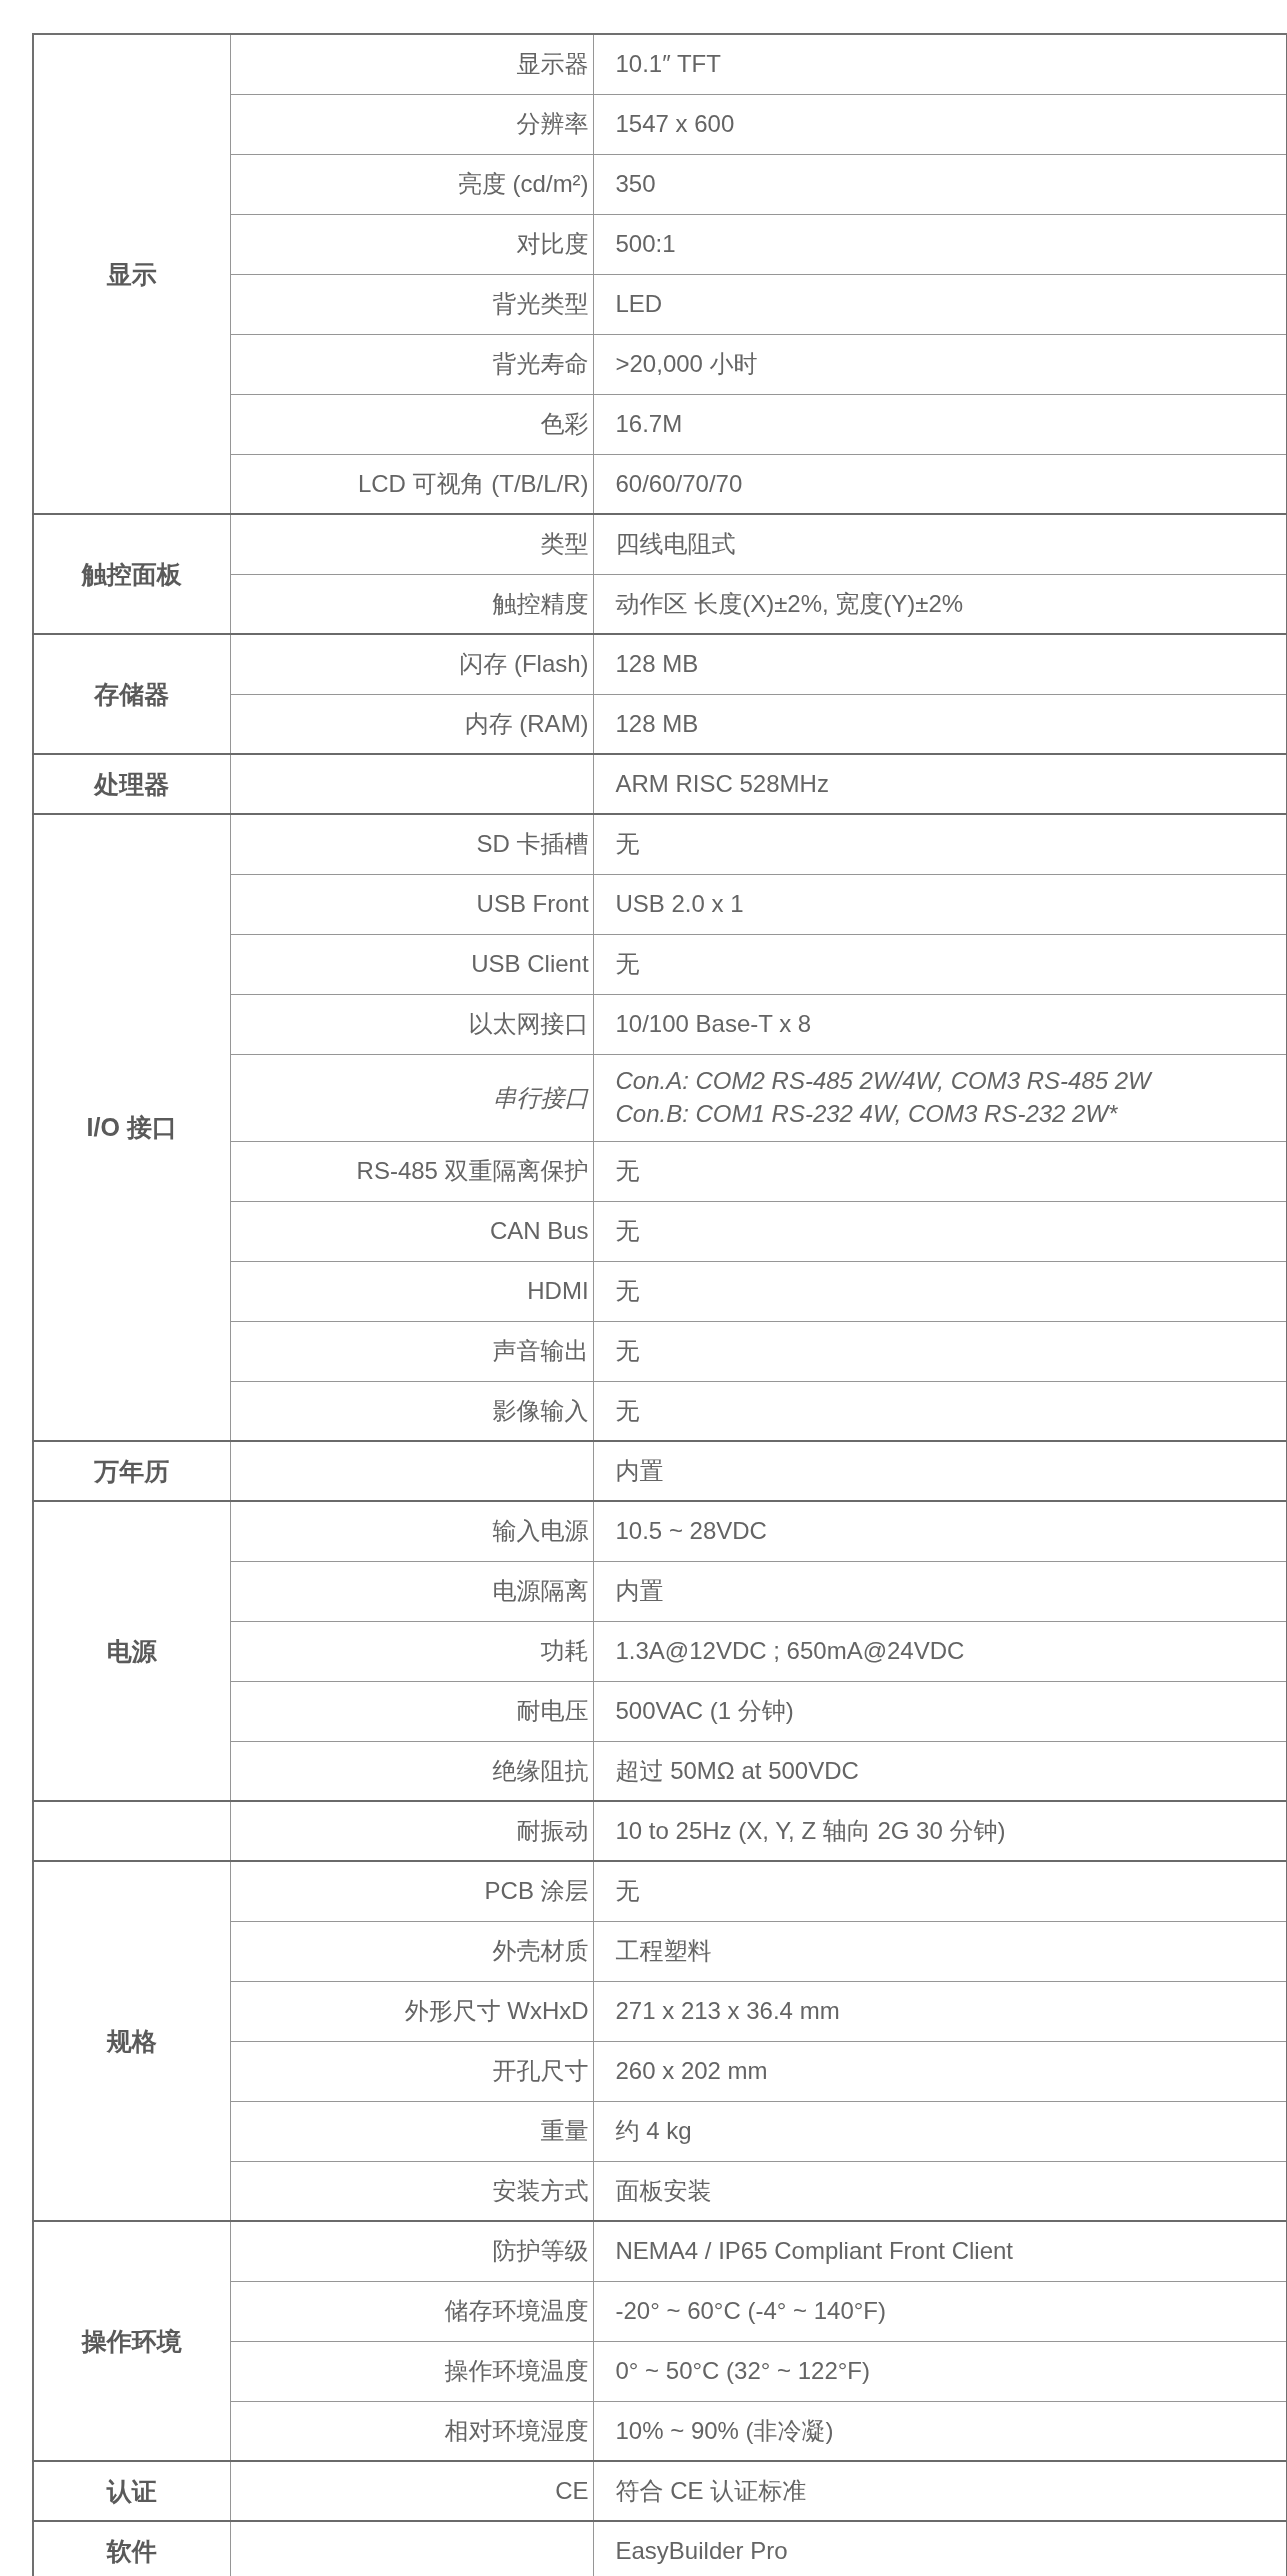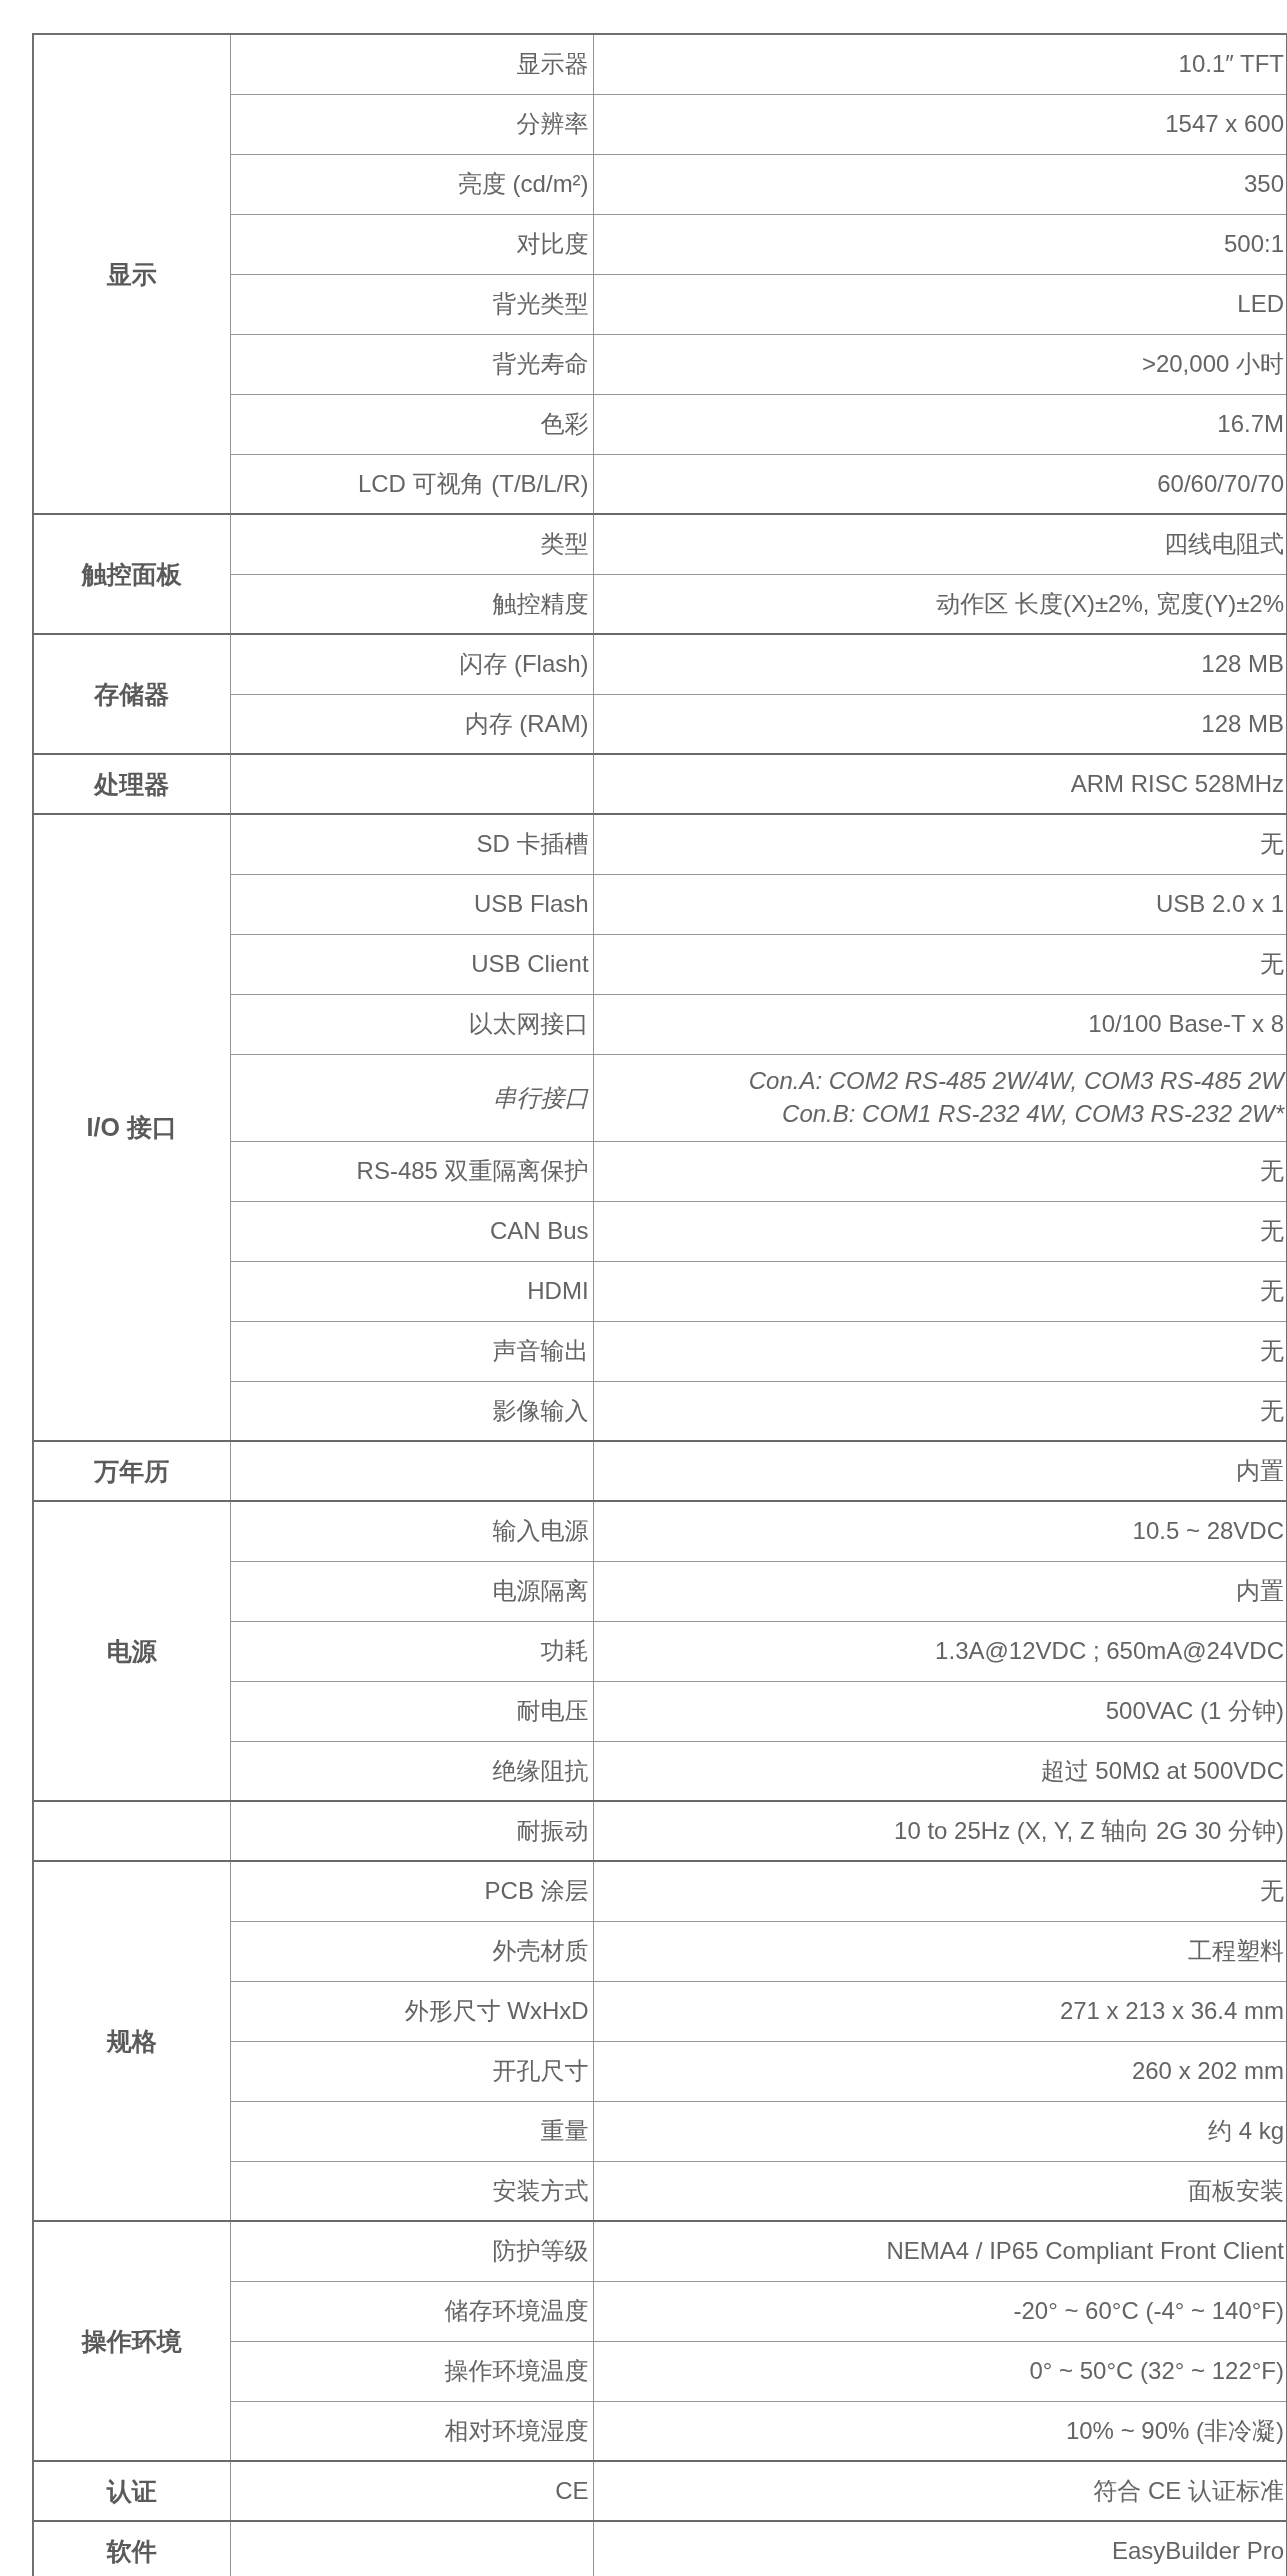--- a/index.html
+++ b/index.html
@@ -20,21 +20,21 @@
     font-size: 24px; overflow: hidden;
   }
   tr.row { height: 60px; }
   tr.tall { height: 87px; font-style: italic; }
   td.section-cell {
     font-weight: bold; text-align: center;
     font-size: 25px; color: var(--section-color);
     padding: 0 1px;
   }
   td.label-cell { text-align: right; padding: 0 3.9px 0 5.8px; }
-  td.value-cell { text-align: right; white-space: pre-line; padding: 0 2px; line-height: 1.35; }
+  td.value-cell { text-align: left; white-space: pre-line; padding: 0 22px; line-height: 1.35; }
   tr.section-start > td { border-top: 2.9px solid var(--section-border); }
 </style>
 </head>
 <body style="--text-color: #646464; --section-color: #5a5a5a; --inner-border: #969696; --section-border: #6a6a6a; --outer-border: #707070;">
 
 <table class="spec">
   <colgroup>
     <col style="width:197px">
     <col style="width:363px">
     <col style="width:694px">
@@ -95,21 +95,21 @@
         <td class="section-cell" rowspan="1">处理器</td>
         <td class="label-cell"></td>
         <td class="value-cell">ARM RISC 528MHz</td>
       </tr>
       <tr class="row section-start">
         <td class="section-cell" rowspan="10">I/O 接口</td>
         <td class="label-cell">SD 卡插槽</td>
         <td class="value-cell">无</td>
       </tr>
       <tr class="row">
-        <td class="label-cell">USB Flash</td>
+        <td class="label-cell">USB Front</td>
         <td class="value-cell">USB 2.0 x 1</td>
       </tr>
       <tr class="row">
         <td class="label-cell">USB Client</td>
         <td class="value-cell">无</td>
       </tr>
       <tr class="row">
         <td class="label-cell">以太网接口</td>
         <td class="value-cell">10/100 Base-T x 8</td>
       </tr>

